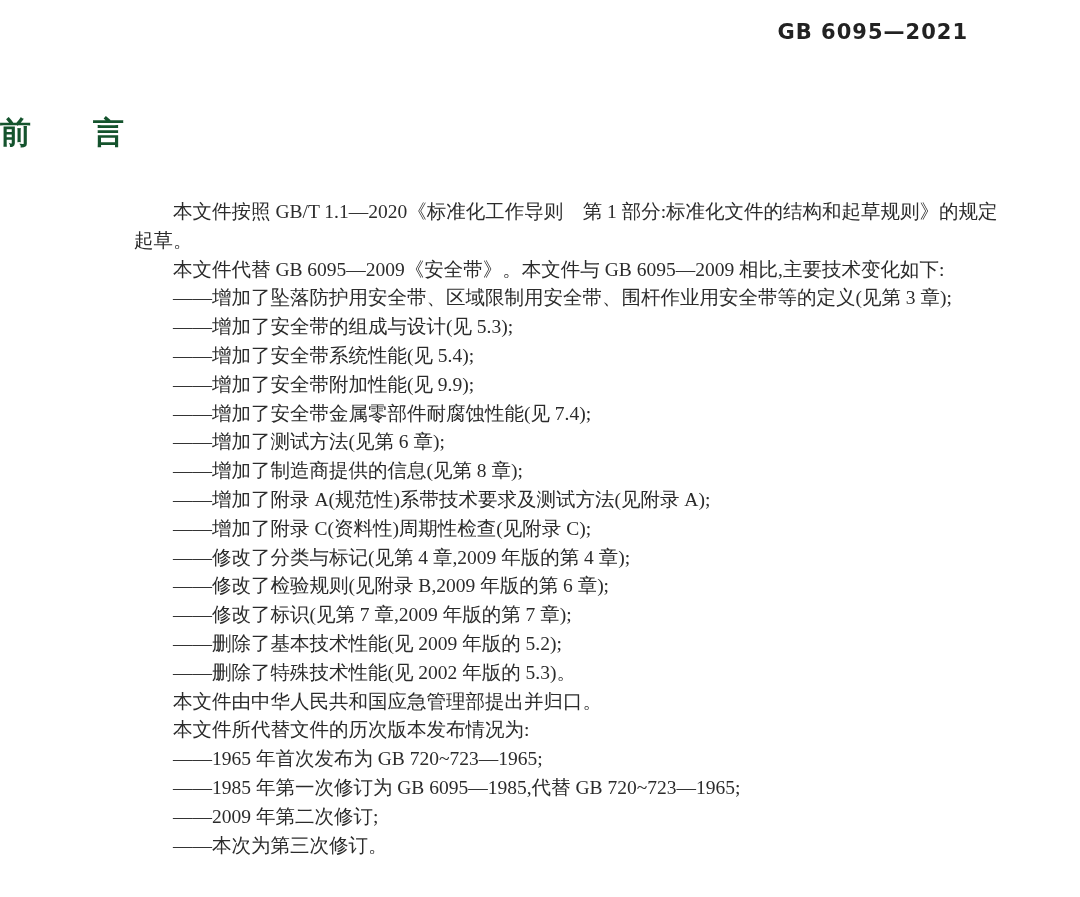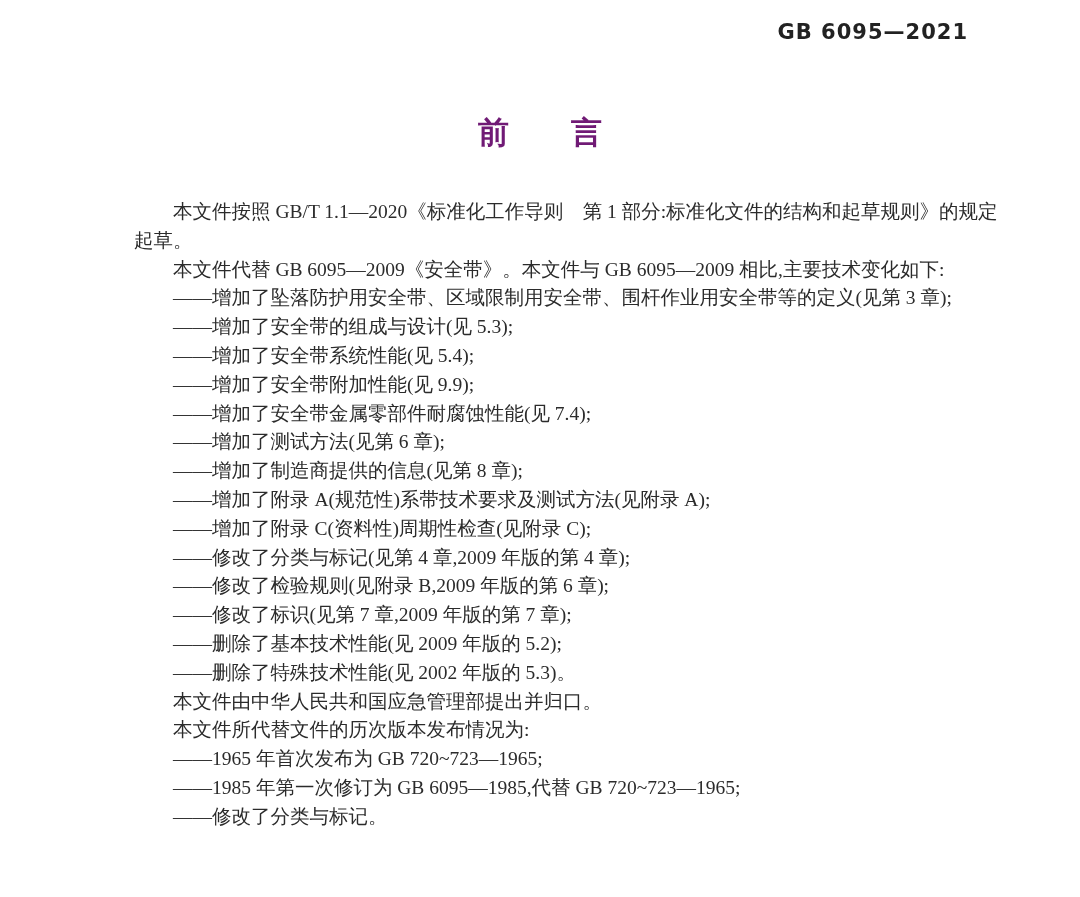--- a/index.html
+++ b/index.html
@@ -29,26 +29,25 @@
     letter-spacing: 1px;
     color: #222222;
     white-space: nowrap;
   }
   .title {
     position: absolute;
     top: 110px;
     left: 0;
     width: 100%;
     margin: 0;
-    text-align: center;
     font-family: "DejaVu Sans", "Liberation Sans", sans-serif;
     font-weight: bold;
     font-size: 31px;
     line-height: 44px;
-    color: #701a75;
+    color: #14532d;
     white-space: pre;
   }
   .body-text {
     position: absolute;
     top: 198px;
     left: 134px;
     width: 838px;
     font-size: 19.5px;
     line-height: 28.8px;
     color: var(--text-color, #2b2b2b);
@@ -85,15 +84,16 @@
       <div class="line indent">——增加了附录 C(资料性)周期性检查(见附录 C);</div>
       <div class="line indent">——修改了分类与标记(见第 4 章,2009 年版的第 4 章);</div>
       <div class="line indent">——修改了检验规则(见附录 B,2009 年版的第 6 章);</div>
       <div class="line indent">——修改了标识(见第 7 章,2009 年版的第 7 章);</div>
       <div class="line indent">——删除了基本技术性能(见 2009 年版的 5.2);</div>
       <div class="line indent">——删除了特殊技术性能(见 2002 年版的 5.3)。</div>
       <div class="line indent">本文件由中华人民共和国应急管理部提出并归口。</div>
       <div class="line indent">本文件所代替文件的历次版本发布情况为:</div>
       <div class="line indent">——1965 年首次发布为 GB 720~723—1965;</div>
       <div class="line indent">——1985 年第一次修订为 GB 6095—1985,代替 GB 720~723—1965;</div>
-      <div class="line indent">——修改了分类与标记。</div>
+      <div class="line indent">——2009 年第二次修订;</div>
+      <div class="line indent">——本次为第三次修订。</div>
     </div>
 </div>
 
 </body></html>

